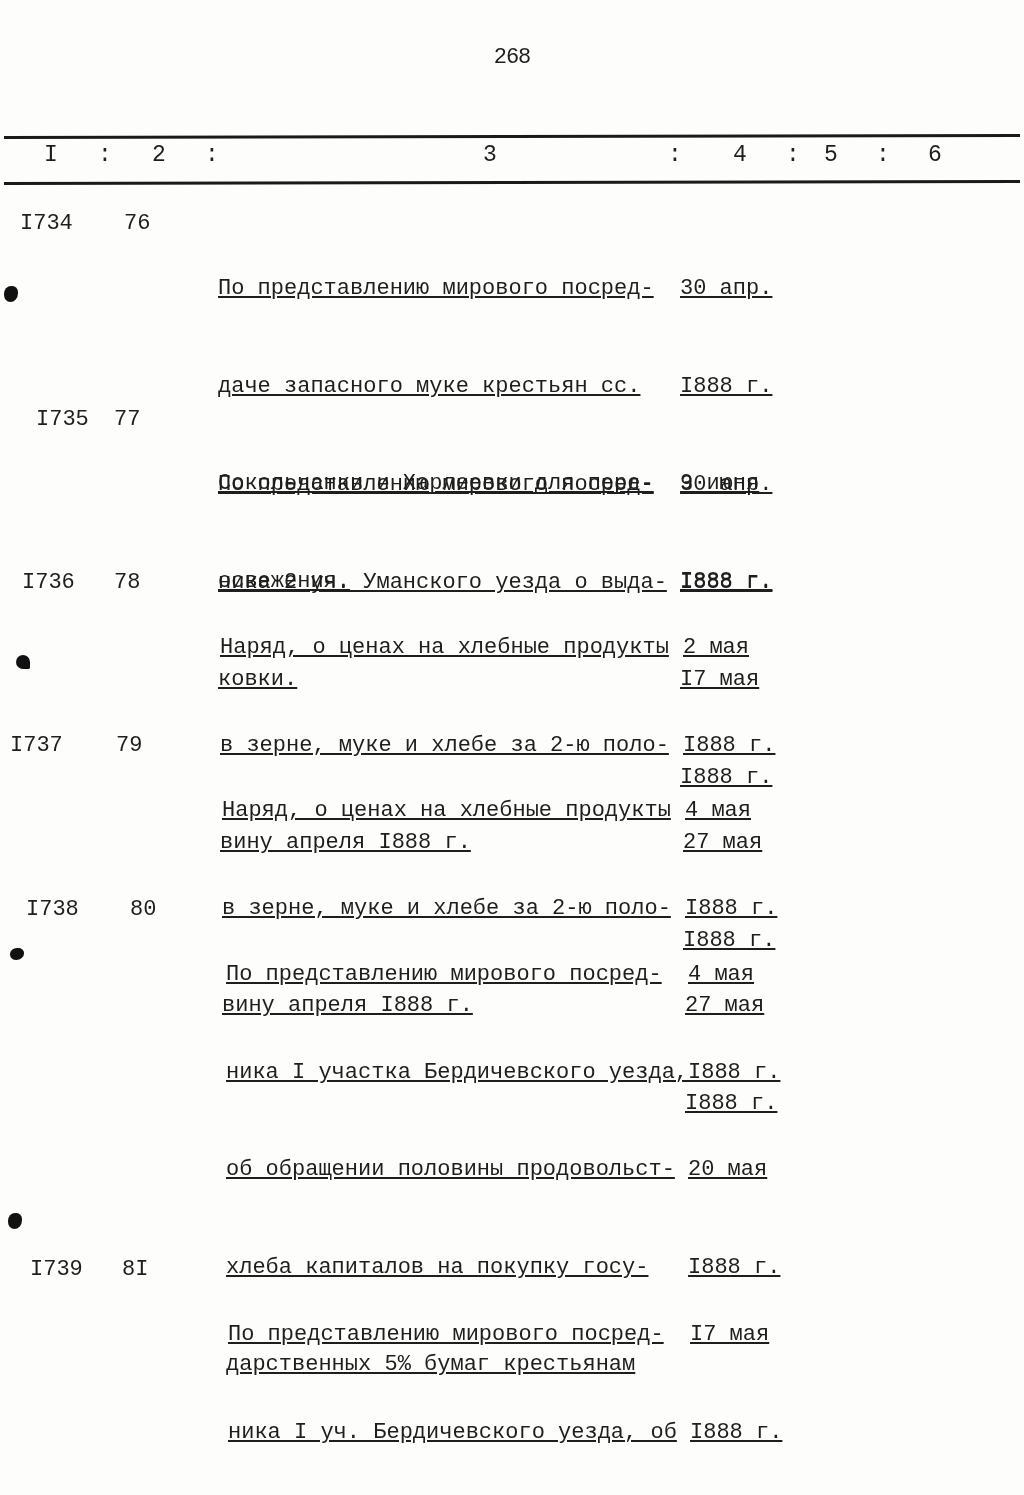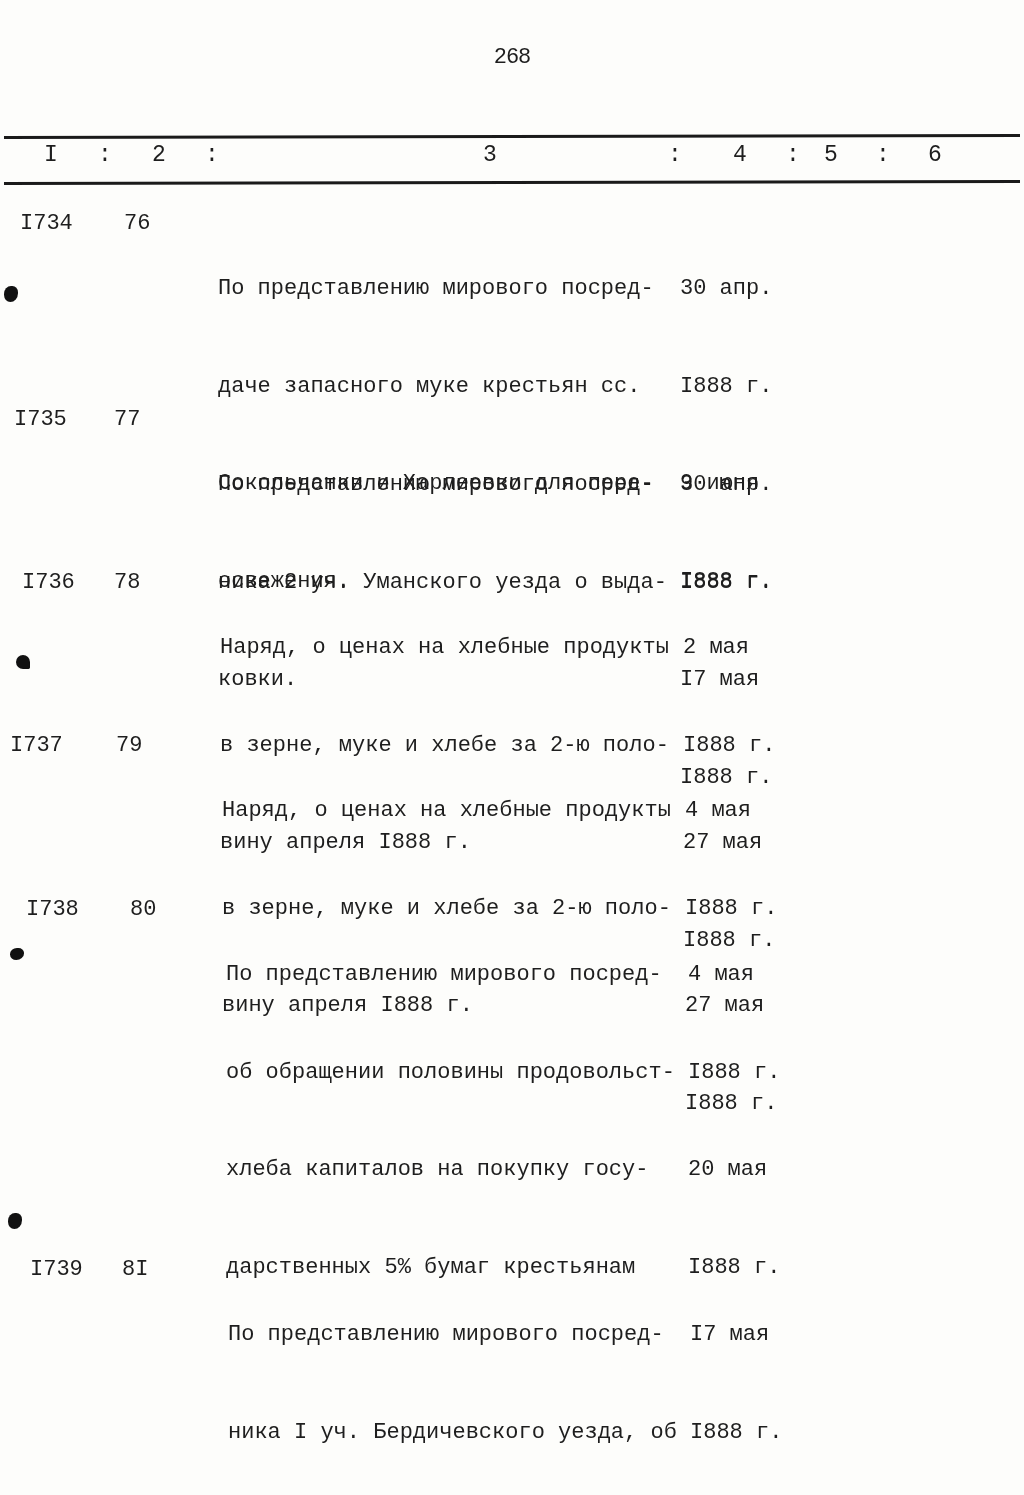--- a/index.html
+++ b/index.html
@@ -9,21 +9,21 @@
     font-family: "Liberation Mono", "DejaVu Sans Mono", monospace;
     color: #1e1e1e;
   }
   .page-number { position: absolute; top: 45px; left: 0; width: 1024px; text-align: center; font-size: 22px; letter-spacing: -1px; }
   .rule { position: absolute; left: 4px; width: 1016px; height: 3px; background: #1a1a1a; }
   .rule.top { top: 135px; transform: rotate(-0.12deg); }
   .rule.bottom { top: 181px; transform: rotate(-0.1deg); }
   .hdr { position: absolute; top: 142px; font-size: 23px; }
   .row { position: absolute; left: 0; width: 1024px; font-size: 22px; line-height: 32.5px; }
   .c1, .c2, .c3, .c4 { position: absolute; top: 0; white-space: pre; }
-  .c3 div, .c4 div { height: 32.5px; white-space: pre; }
+  .c3 div, .c4 div { height: 32.5px; white-space: pre; text-decoration: underline; }
   .blot { position: absolute; background: #111; border-radius: 50% 40% 55% 45%; }
 </style>
 </head>
 <body>
 
 <div class="page-number">268</div>
 
 <div class="rule top"></div>
 <div>
   <span class="hdr" style="left:44px">I</span>
@@ -51,21 +51,21 @@
   </div>
   <div class="c4" style="left:680px">
     <div>30 апр.</div>
     <div>I888 г.</div>
     <div>9 июня</div>
     <div>I888 г.</div>
   </div>
 </div>
 
 <div class="row" style="top:404px">
-  <span class="c1" style="left:14px">I735</span>
+  <span class="c1" style="left:36px">I735</span>
   <span class="c2" style="left:114px">77</span>
   <div class="c3" style="left:218px">
     <div>По представлению мирового посред-</div>
     <div>ника 2 уч. Уманского уезда о выда-</div>
     <div>ковки.</div>
   </div>
   <div class="c4" style="left:680px">
     <div>30 апр.</div>
     <div>I888 г.</div>
     <div>I7 мая</div>
@@ -103,20 +103,21 @@
     <div>27 мая</div>
     <div>I888 г.</div>
   </div>
 </div>
 
 <div class="row" style="top:894px">
   <span class="c1" style="left:26px">I738</span>
   <span class="c2" style="left:130px">80</span>
   <div class="c3" style="left:226px">
     <div>По представлению мирового посред-</div>
+    <div>ника I участка Бердичевского уезда,</div>
     <div>об обращении половины продовольст-</div>
     <div>хлеба капиталов на покупку госу-</div>
     <div>дарственных 5% бумаг крестьянам</div>
     
     
     
     
   </div>
   <div class="c4" style="left:688px">
     <div>4 мая</div>

